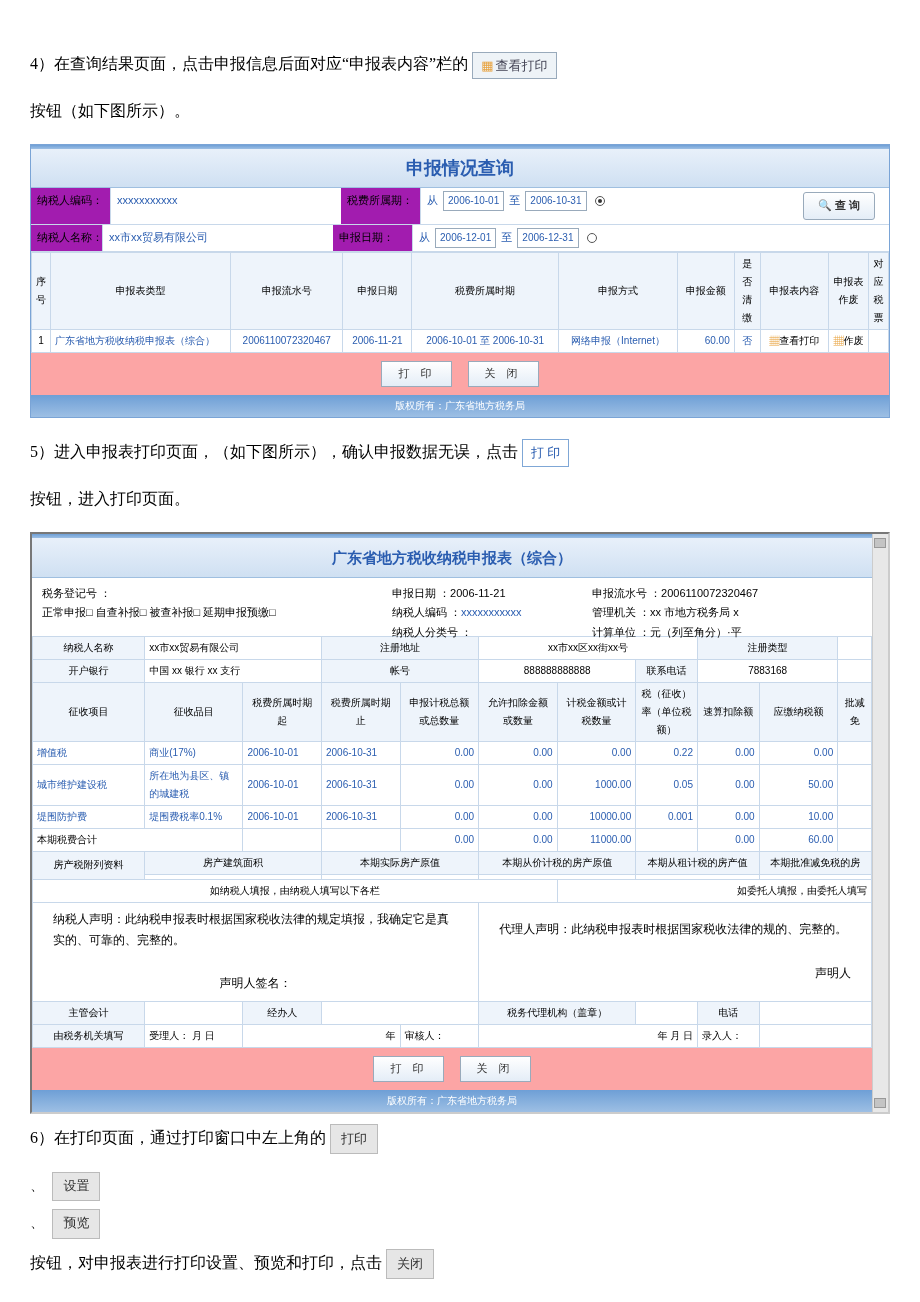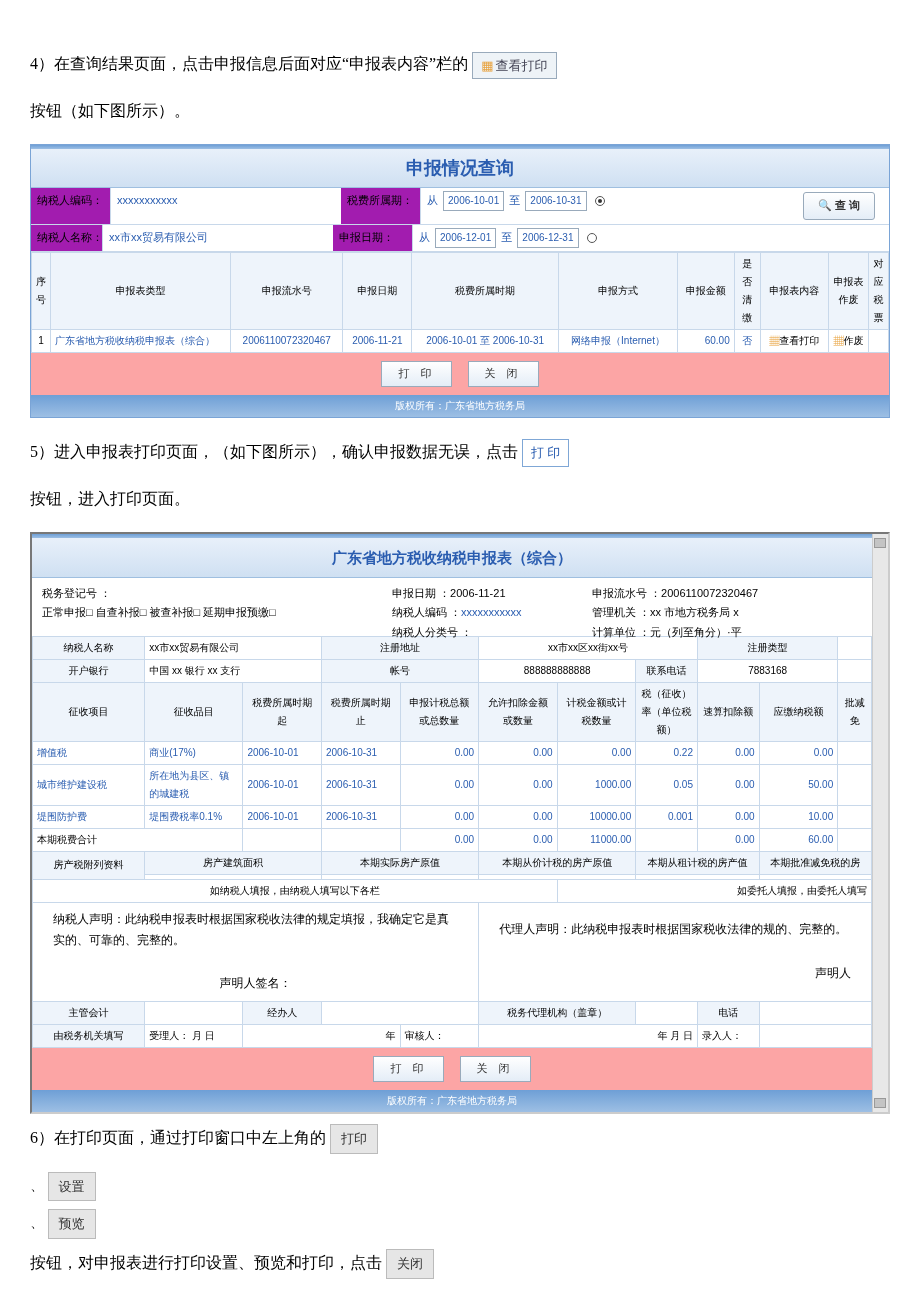--- a/index.html
+++ b/index.html
@@ -79,21 +79,21 @@
   
   .shot2 .title { font-size:15px; padding:6px 0; color:#2a5db0; font-weight:bold;}
   .shot2 .metahdr { padding:6px 10px 4px 10px; font-size:11px; position:relative;}
   .shot2 .metahdr .rcol{ position:absolute; left:360px; top:6px;}
   .shot2 .metahdr .rcol2{ position:absolute; left:560px; top:6px;}
   .shot2 .blue{color:#2a5db0;}
   .shot2 td, .shot2 th { font-size:10px;}
   .shot2 .num{ text-align:right; color:#2a5db0; padding-right:4px;}
   .shot2 .bluecell{ color:#2a5db0; text-align:left; padding-left:4px;}
   .shot2 .decl { padding:6px 20px; font-size:12px; text-align:left;margin-left:36px;}
-  .sep { margin: 8px 0;}
+  .sep { margin: 8px 0; font-family: Liberation Mono, monospace;}
 </style>
 </head>
 <body>
 
 <p class="para">
   <span>4）在查询结果页面，点击申报信息后面对应“申报表内容”栏的</span>
   <span class="inline-btn"><i>▦</i><span>查看打印</span></span>
 </p>
 <p class="para">按钮（如下图所示）。</p>
 

